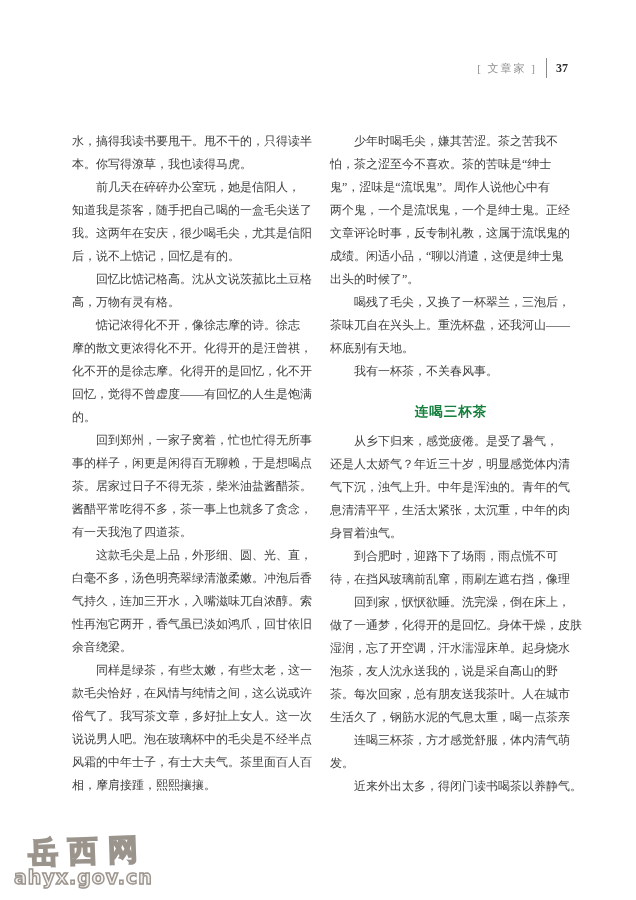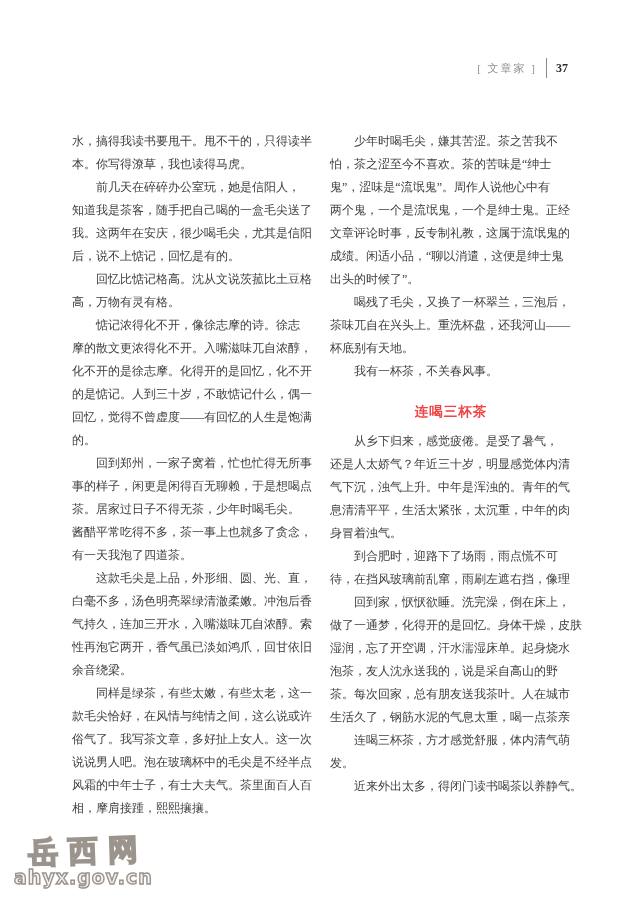--- a/index.html
+++ b/index.html
@@ -57,21 +57,21 @@
     height: 23px;
     white-space: nowrap;
     letter-spacing: 0px;
     color: #3d3d3d;
   }
 
   .section-heading {
     font-family: "Liberation Sans", "DejaVu Sans", sans-serif;
     font-weight: bold;
     font-size: 13.5px;
-    color: #ef4444;
+    color: #15803d;
     text-align: center;
     margin-top: 17px;
     margin-bottom: 7px;
     line-height: 23px;
     letter-spacing: 1px;
   }
 
   
   .watermark {
     position: absolute;
@@ -114,28 +114,27 @@
 <div class="column column-left">
     <div class="line">水，搞得我读书要甩干。甩不干的，只得读半</div>
     <div class="line">本。你写得潦草，我也读得马虎。</div>
     <div class="line">　　前几天在碎碎办公室玩，她是信阳人，</div>
     <div class="line">知道我是茶客，随手把自己喝的一盒毛尖送了</div>
     <div class="line">我。这两年在安庆，很少喝毛尖，尤其是信阳</div>
     <div class="line">后，说不上惦记，回忆是有的。</div>
     <div class="line">　　回忆比惦记格高。沈从文说茨菰比土豆格</div>
     <div class="line">高，万物有灵有格。</div>
     <div class="line">　　惦记浓得化不开，像徐志摩的诗。徐志</div>
-    <div class="line">摩的散文更浓得化不开。入嘴滋味兀自浓醇，</div>
+    <div class="line">摩的散文更浓得化不开。化得开的是汪曾祺，</div>
     <div class="line">化不开的是徐志摩。化得开的是回忆，化不开</div>
-    <div class="line">的是惦记。人到三十岁，不敢惦记什么，偶一</div>
     <div class="line">回忆，觉得不曾虚度——有回忆的人生是饱满</div>
     <div class="line">的。</div>
     <div class="line">　　回到郑州，一家子窝着，忙也忙得无所事</div>
     <div class="line">事的样子，闲更是闲得百无聊赖，于是想喝点</div>
-    <div class="line">茶。居家过日子不得无茶，少年时喝毛尖。</div>
+    <div class="line">茶。居家过日子不得无茶，柴米油盐酱醋茶。</div>
     <div class="line">酱醋平常吃得不多，茶一事上也就多了贪念，</div>
     <div class="line">有一天我泡了四道茶。</div>
     <div class="line">　　这款毛尖是上品，外形细、圆、光、直，</div>
     <div class="line">白毫不多，汤色明亮翠绿清澈柔嫩。冲泡后香</div>
     <div class="line">气持久，连加三开水，入嘴滋味兀自浓醇。索</div>
     <div class="line">性再泡它两开，香气虽已淡如鸿爪，回甘依旧</div>
     <div class="line">余音绕梁。</div>
     <div class="line">　　同样是绿茶，有些太嫩，有些太老，这一</div>
     <div class="line">款毛尖恰好，在风情与纯情之间，这么说或许</div>
     <div class="line">俗气了。我写茶文章，多好扯上女人。这一次</div>

